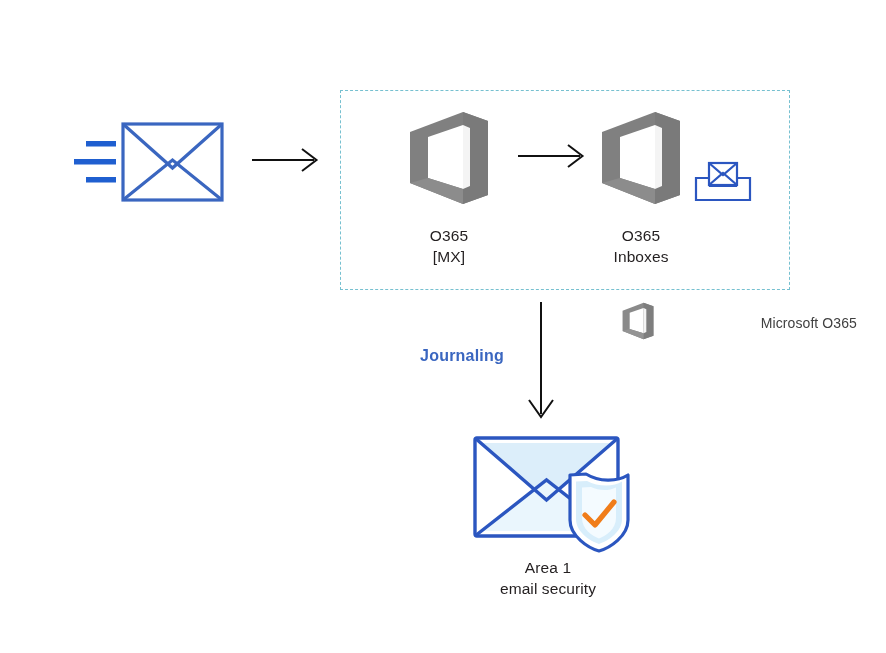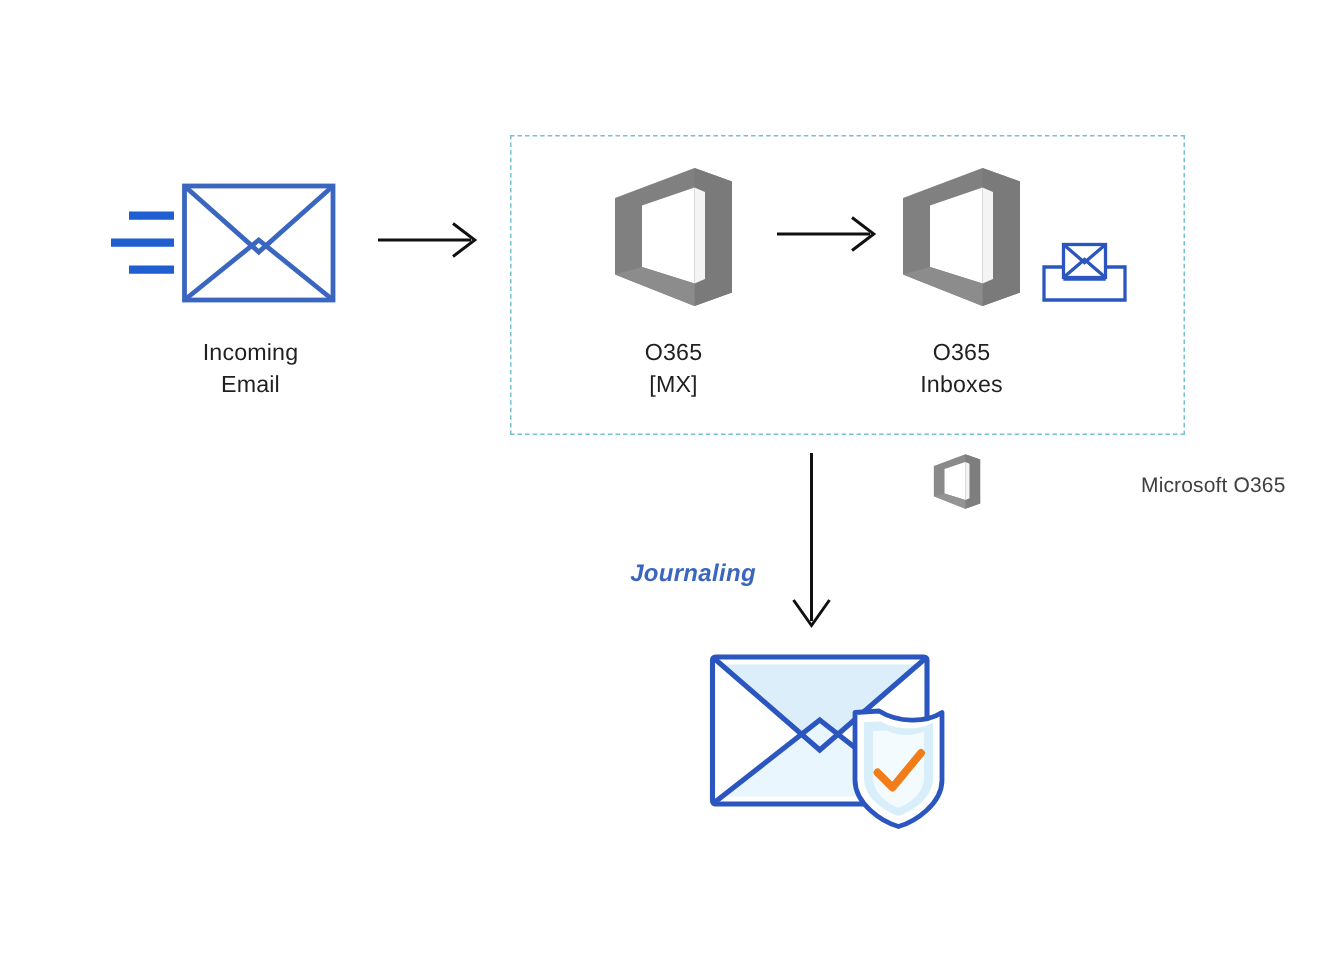--- a/index.html
+++ b/index.html
@@ -65,21 +65,20 @@
       <rect x="14" y="23" width="30" height="5.5" fill="#1f5fd0"></rect>
       <rect x="2" y="41" width="42" height="5.5" fill="#1f5fd0"></rect>
       <rect x="14" y="59" width="30" height="5.5" fill="#1f5fd0"></rect>
 
       <rect x="51" y="6" width="99" height="76" fill="#ffffff" stroke="#3a66c0" stroke-width="3.2"></rect>
 
       <path d="M51 6 L100.5 50 L150 6" fill="none" stroke="#3a66c0" stroke-width="3.2" stroke-linejoin="miter"></path>
       <path d="M51 82 L100.5 42 L150 82" fill="none" stroke="#3a66c0" stroke-width="3.2" stroke-linejoin="miter"></path>
     </svg>
   </div>
-  <div class="label" style="left:92px; top:226px; width:150px;"><span>Incoming</span><br><span>Email</span></div>
 
   <div class="node" style="left:252px; top:146px;">
     <svg width="70" height="28" viewBox="0 0 70 28">
       <line x1="0" y1="14" x2="62" y2="14" stroke="#111111" stroke-width="2"></line>
       <path d="M50 3 L64.5 14 L50 25" fill="none" stroke="#111111" stroke-width="2" stroke-linecap="butt" stroke-linejoin="miter"></path>
     </svg>
   </div>
 
   <div class="node" style="left:404px; top:110px;">
     <svg width="90" height="96" viewBox="0 0 90 96">
@@ -136,21 +135,21 @@
     </svg>
   </div>
   <div class="label label-legend" style="left:667px; top:314px; width:190px;">Microsoft O365</div>
 
   <div class="node" style="left:524px; top:302px;">
     <svg width="34" height="120" viewBox="0 0 34 120">
       <line x1="17" y1="0" x2="17" y2="112" stroke="#111111" stroke-width="2"></line>
       <path d="M5 98 L17 115 L29 98" fill="none" stroke="#111111" stroke-width="2" stroke-linecap="butt" stroke-linejoin="miter"></path>
     </svg>
   </div>
-  <div class="label label-blue" style="left:392px; top:372px; width:140px;font-style:italic;">Journaling</div>
+  <div class="label label-blue" style="left:392px; top:345px; width:140px;">Journaling</div>
 
   <div class="node" style="left:468px; top:432px;">
     <svg width="170" height="120" viewBox="0 0 170 120">
 
       <rect x="7" y="6" width="143" height="98" rx="2" fill="#ffffff" stroke="#2b56c0" stroke-width="3.4"></rect>
 
       <path d="M12 11 L145 11 L78.5 68 Z" fill="#dceefa"></path>
 
       <path d="M12 99 L78.5 46 L145 99 Z" fill="#eaf6fd"></path>
 
@@ -160,14 +159,15 @@
       <path d="M118 42 C131 50 149 50 160 43 L160 88
                C160 104 142 116 131 119 C120 116 102 104 102 88 L102 43 Z" fill="#ffffff" stroke="#2b56c0" stroke-width="3.2" stroke-linejoin="round"></path>
       <path d="M119 49 C130 55 146 55 154 49.5 L154 87
                C154 100 140 109 131 112 C122 109 108 100 108 87 L108 49.5 Z" fill="#d8eefb"></path>
       <path d="M123 55 C131 59 141 59 148 55.5 L148 86
                C148 97 138 104 131 106.5 C124 104 114 97 114 86 L114 55.5 Z" fill="#f4fbff"></path>
 
       <path d="M117 83 L127 93 L146 70" fill="none" stroke="#f07d1a" stroke-width="5.2" stroke-linecap="round" stroke-linejoin="round"></path>
     </svg>
   </div>
+  <div class="label" style="left:463px; top:558px; width:170px;"><span>Area 1</span><br><span>email security</span></div>
 
 </div>
 
 </body></html>

